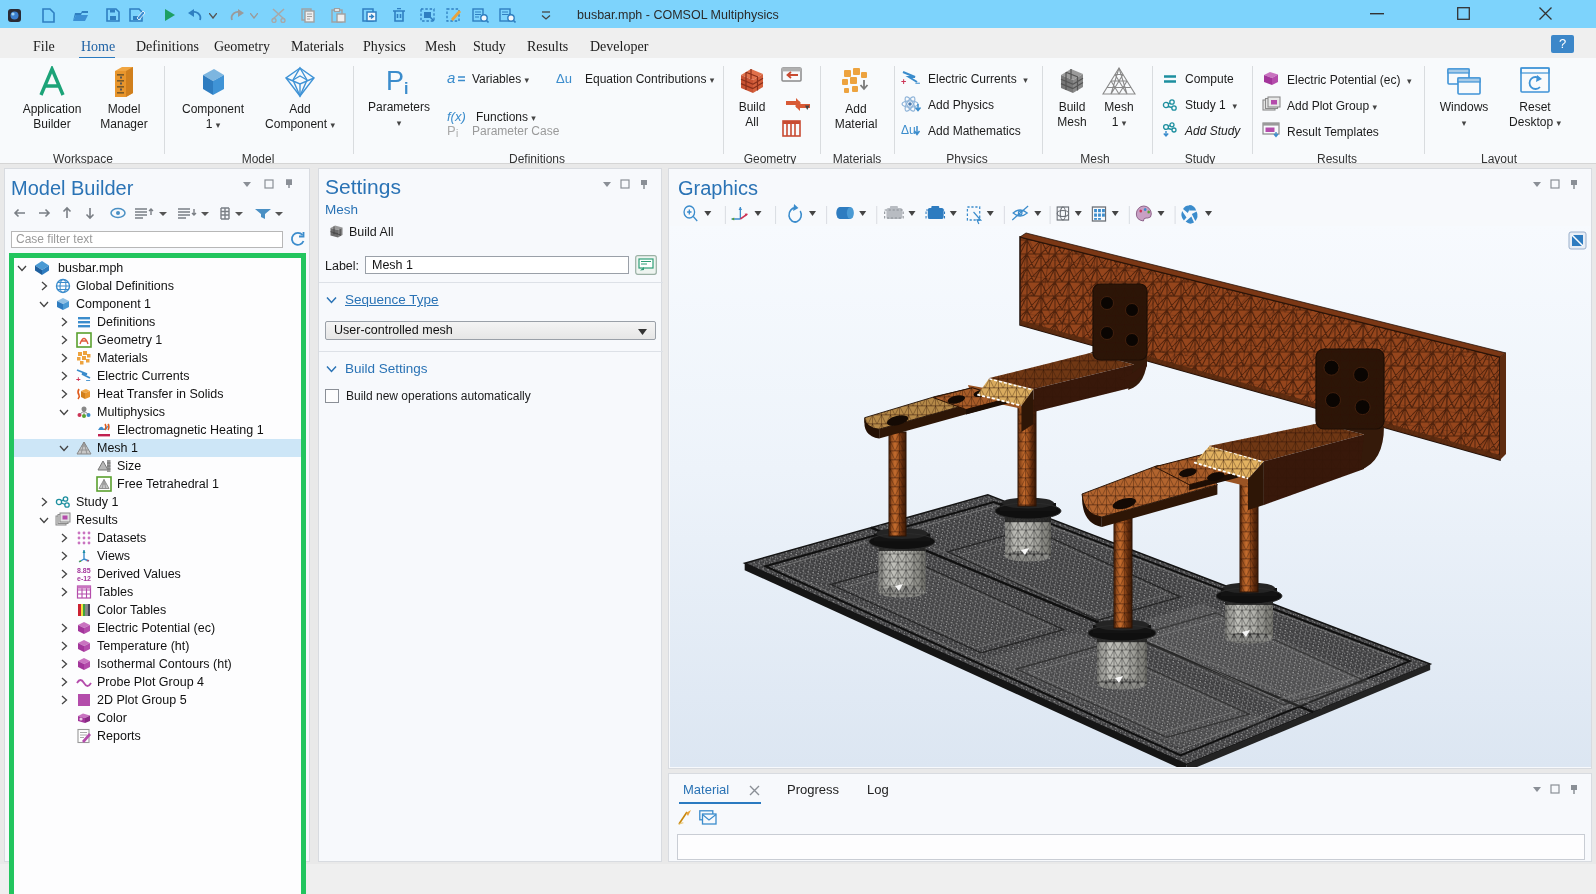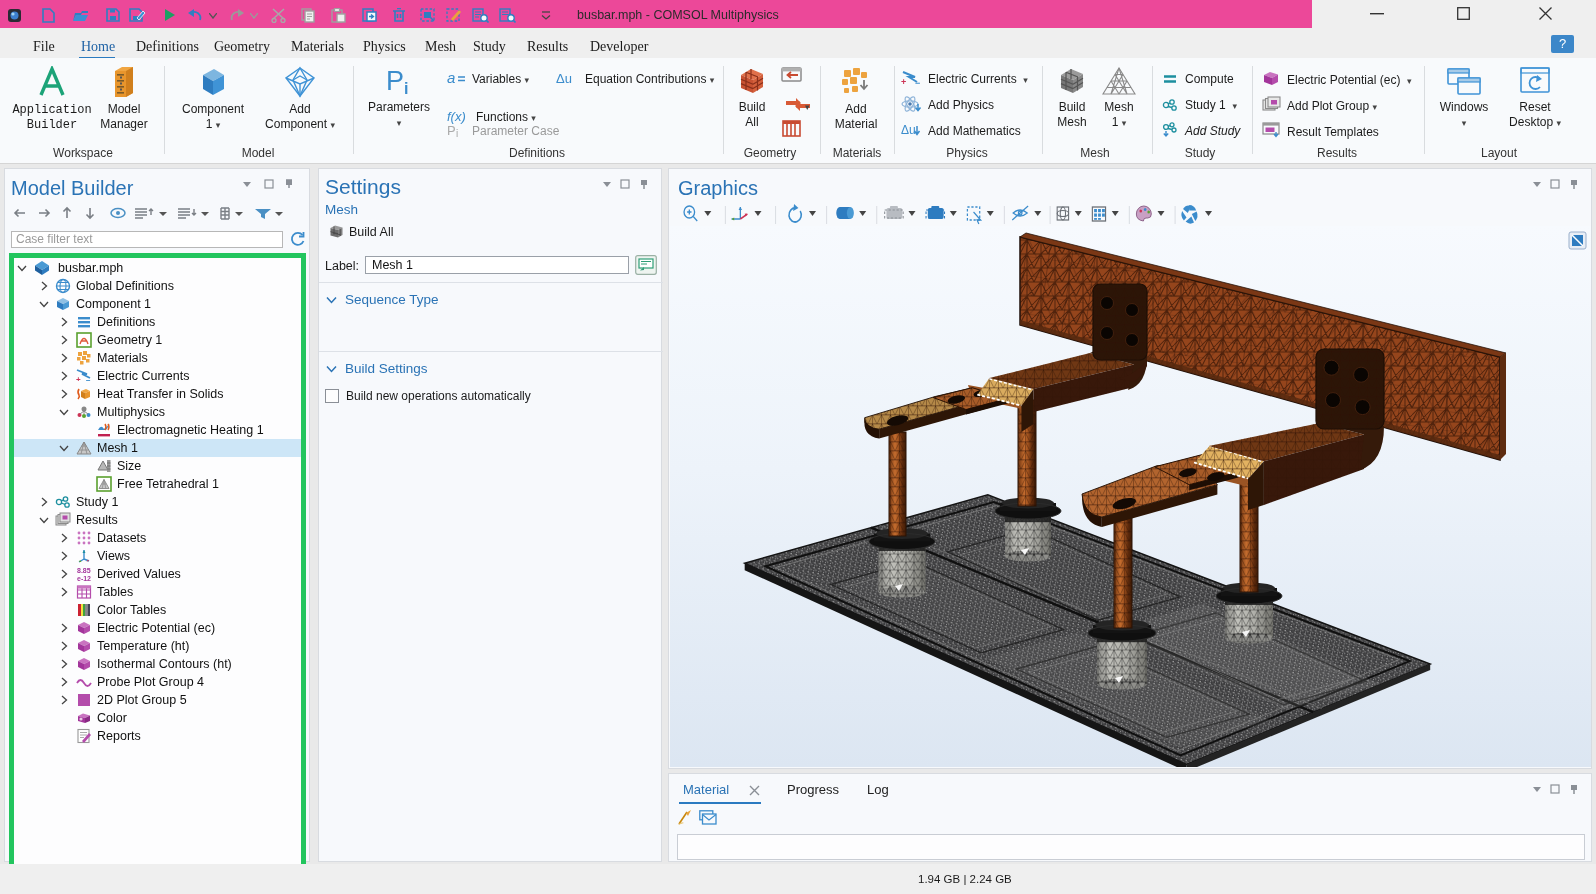--- a/index.html
+++ b/index.html
@@ -1,26 +1,26 @@
 <!DOCTYPE html>
 <html><head>
 <meta charset="utf-8">
 <style>
 * { margin:0; padding:0; box-sizing:border-box; }
 html,body { width:1596px; height:894px; overflow:hidden; font-family:"Liberation Sans", sans-serif; background:#e9e9e9; }
 #win { position:relative; width:1596px; height:894px; background:#efefef; }
 .abs { position:absolute; }
 
-#titlebar { position:absolute; left:0; top:0; width:1312px; height:28px; background:#ec4899;text-align:right; }
+#titlebar { position:absolute; left:0; top:0; width:1596px; height:28px; background:#7dd3fc;text-align:right; }
 #tabrow { position:absolute; left:0; top:28px; width:1596px; height:30px; background:#efefef; }
 .tab { position:absolute; top:11px; font-size:14px; color:#1b1b1b;font-family:Liberation Serif, serif; }
 .tab.sel { color:#1f62a5; }
 #ribbon { position:absolute; left:0; top:58px; width:1596px; height:106px; background:#f8fafc; border-bottom:1px solid #d5d5d5; }
 .gsep { position:absolute; top:8px; height:88px; width:1px; background:#d9dcdf; }
-.glabel { position:absolute; top:88px; width:120px; text-align:center; font-size:12px; color:#333; }
+.glabel { position:absolute; top:94px; width:120px; text-align:center; font-size:12px; color:#333; }
 .bigbtn { position:absolute; top:8px; text-align:center; font-size:12px; color:#1b1b1b; line-height:15px; }
 .srow { position:absolute; font-size:12px; color:#1b1b1b; height:18px; line-height:18px; white-space:nowrap; }
 .srow svg { vertical-align:-3px; margin-right:5px; }
 .caret { color:#444; font-size:9px; }
 .gray { color:#9a9a9a; }
 
 #main { position:absolute; left:0; top:164px; width:1596px; height:700px; background:#e9e9e9; }
 .panel { position:absolute; background:#f7f9fc; border:1px solid #d8dbe0; }
 .phead { position:absolute; left:6px; top:8px; font-size:20px; color:#2a73b5; }
 .pctl { position:absolute; top:10px; right:8px; color:#8a8f96; font-size:10px; letter-spacing:4px; }
@@ -179,21 +179,21 @@
     <div class="glabel" style="left:23px">Workspace</div>
       <div class="glabel" style="left:198px">Model</div>
       <div class="glabel" style="left:477px">Definitions</div>
       <div class="glabel" style="left:710px">Geometry</div>
       <div class="glabel" style="left:797px">Materials</div>
       <div class="glabel" style="left:907px">Physics</div>
       <div class="glabel" style="left:1035px">Mesh</div>
       <div class="glabel" style="left:1140px">Study</div>
       <div class="glabel" style="left:1277px">Results</div>
       <div class="glabel" style="left:1439px">Layout</div>
-    <div class="bigbtn" style="left:12px;width:80px;font-family:Liberation Mono, monospace;"><svg width="30" height="32">
+    <div class="bigbtn" style="left:12px;width:80px;"><svg width="30" height="32">
           <path d="M4 29 L15 3 L26 29 M8.5 20 H21.5" fill="none" stroke="#1ca378" stroke-width="3.4"></path>
         </svg><br>Application<br>Builder</div>
     <div class="bigbtn" style="left:84px;width:80px;"><svg width="30" height="32">
           <path d="M6 5 L13 1 H24 V27 L17 31 H6 Z" fill="#f0a541"></path>
           <path d="M6 5 H17 V31 H6 Z" fill="#e8952c"></path>
           <path d="M17 5 L24 1 V27 L17 31 Z" fill="#d07f1d"></path>
           <g fill="#7a5a28">
             <rect x="8" y="8" width="7" height="1.6"></rect>
             <rect x="8" y="14" width="7" height="1.6"></rect>
             <rect x="8" y="20" width="7" height="1.6"></rect>
@@ -724,21 +724,24 @@
       <svg class="abs" style="left:316px;top:86px" width="22" height="20">
           <rect x="0.7" y="0.7" width="20.6" height="18.6" rx="2" fill="#eef4f0" stroke="#9ab0a4" stroke-width="1.2"></rect>
           <rect x="4" y="4" width="14" height="9" fill="#fff" stroke="#2f9e77" stroke-width="1.2"></rect>
           <path d="M6 6.5 h10 M6 9 h6" stroke="#2f9e77" stroke-width="1"></path>
           <path d="M5 15.5 L9 12 V15 Z" fill="#2f9e77"></path>
         </svg>
       <div class="sep" style="top:113px"></div>
       <svg class="abs" style="left:7px;top:127px" width="11" height="9">
           <path d="M1 1.5 L5.5 6.5 L10 1.5" fill="none" stroke="#2a73b5" stroke-width="1.5"></path>
         </svg>
-      <div class="sect" style="left:26px;top:123px;">Sequence Type</div>
+      <div class="sect" style="left:26px;top:123px;text-decoration:underline;">Sequence Type</div>
+      <div class="abs" style="left:6px;top:152px;width:331px;height:19px;background:linear-gradient(#f4f4f4,#e6e6e6);border:1px solid #9aa0a8;border-radius:2px;font-size:12.5px;color:#111;line-height:17px;padding-left:8px;">User-controlled mesh<svg class="abs" style="right:8px;top:7px" width="9" height="6">
+            <path d="M0 0 H9 L4.5 6 Z" fill="#333"></path>
+          </svg></div>
       <div class="sep" style="top:182px"></div>
       <svg class="abs" style="left:7px;top:196px" width="11" height="9">
           <path d="M1 1.5 L5.5 6.5 L10 1.5" fill="none" stroke="#2a73b5" stroke-width="1.5"></path>
         </svg>
       <div class="sect" style="left:26px;top:192px;">Build Settings</div>
       <div class="abs" style="left:6px;top:220px;width:14px;height:14px;background:#fdfdfd;border:1px solid #8a8f96;"></div>
       <div class="abs" style="left:27px;top:220px;font-size:12px;color:#1b1b1b;">Build new operations automatically</div>
     </div>
     <div class="panel" id="gfx">
       <div class="phead" style="left:9px;top:8px;font-size:20px;">Graphics</div>
@@ -1050,16 +1053,13 @@
           <path d="M1 16 Q4 12 7 14 Z" fill="#e8c87a"></path>
         </svg>
       <svg class="abs" style="left:30px;top:36px" width="18" height="15">
           <rect x="0.8" y="0.8" width="13" height="9" fill="none" stroke="#3b8ccc" stroke-width="1.3"></rect>
           <rect x="3.5" y="4" width="13.5" height="10" fill="#f7f9fc" stroke="#3b8ccc" stroke-width="1.3"></rect>
           <path d="M3.5 4.5 L10 10 L17 4.5" fill="none" stroke="#3b8ccc" stroke-width="1.1"></path>
         </svg>
       <div id="msgbox"></div>
     </div>
   </div>
-  <div id="status">
-      <span style="position:absolute;left:918px;top:9px;">1.94 GB | 2.24 GB</span>
-    </div>
 </div>
 
 </body></html>

